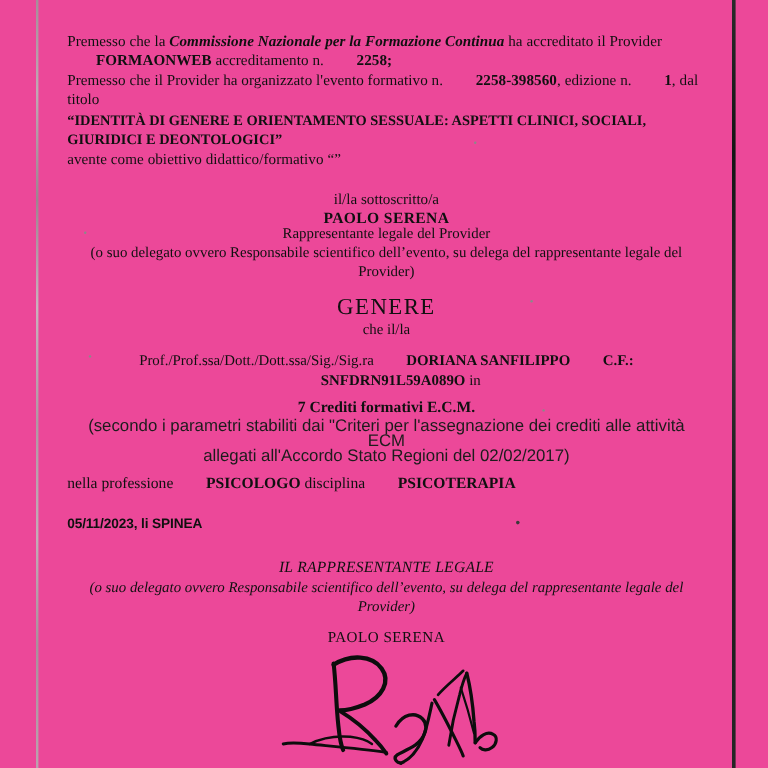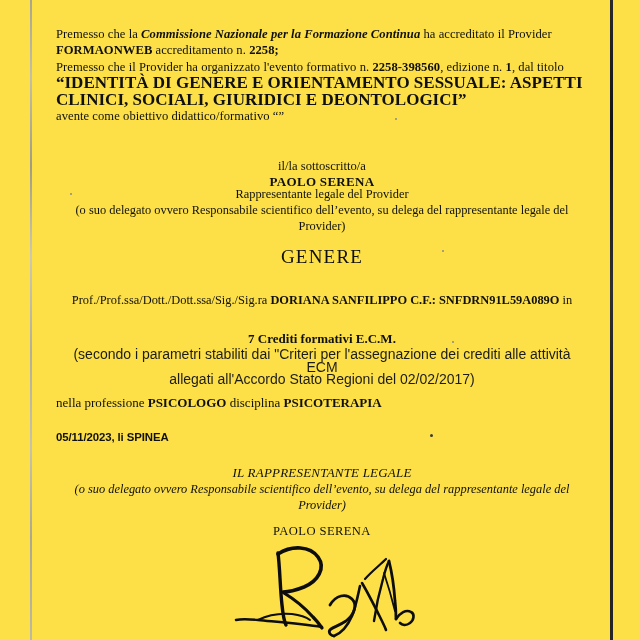--- a/index.html
+++ b/index.html
@@ -13,21 +13,21 @@
     overflow: hidden;
     font-family: "Liberation Serif", "DejaVu Serif", serif;
     color: #101010;
     position: relative;
   }
 
   
   #scan-page {
     position: absolute;
     inset: 0;
-    background: #fde047;
+    background: #ec4899;
     padding-left: 36px;
   }
   .scan-edge-left {
     position: absolute;
     left: 30px;
     top: 0;
     width: 2px;
     height: 640px;
     background: linear-gradient(to bottom,
        #9a9a9a 0%, #b9b9b9 12%, #8f8f8f 26%, #c4c4c4 40%,
@@ -56,33 +56,33 @@
     top: 0;
     width: 532px;
     height: 640px;
   }
 
   .para {
     font-size: 12.6px;
     line-height: 16.4px;
     letter-spacing: .05px;
   }
-  .b { font-weight: bold; }
+  .b { font-weight: bold; margin-left: 24px; }
   .bi { font-weight: bold; font-style: italic; }
 
   
   #header-block {
     position: absolute;
     left: 0;
     top: 26px;
     width: 532px;
   }
   #event-title {
     font-weight: bold;
-    font-size: 17px;
+    font-size: 12px;
     line-height: 16.6px;
   }
 
   
   #undersigned-block {
     position: absolute;
     left: 0;
     top: 158px;
     width: 532px;
     text-align: center;
@@ -251,20 +251,21 @@
     </div>
 
     <div id="role-block">
       <div>Rappresentante legale del Provider</div>
       <div>(o suo delegato ovvero Responsabile scientifico dell’evento, su delega del rappresentante legale del</div>
       <div>Provider)</div>
     </div>
 
     <div id="attesta-block">
       <div id="attesta-word">GENERE</div>
+      <div id="attesta-sub">che il/la</div>
     </div>
 
     <div id="participant-block">
       <div>
         <span>Prof./Prof.ssa/Dott./Dott.ssa/Sig./Sig.ra </span><span class="b">DORIANA SANFILIPPO</span><span class="b"> C.F.: </span><span class="b">SNFDRN91L59A089O</span><span> in</span>
       </div>
     </div>
 
     <div id="credits-block">
       <div id="credits-line">7 Crediti formativi E.C.M.</div>

